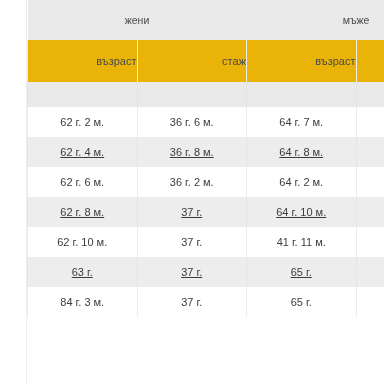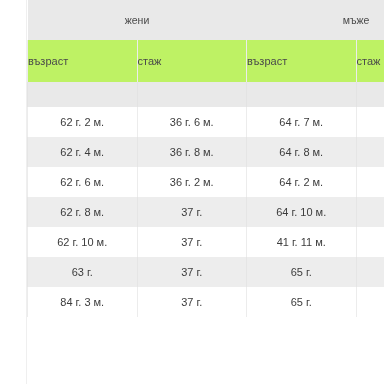--- a/index.html
+++ b/index.html
@@ -51,27 +51,27 @@
     font-weight: normal;
     font-size: 10.5px;
     color: #4a4a4a;
     text-align: center;
     vertical-align: middle;
     border: none;
   }
 
   
   tr.sub-header-row th {
-    background: #bef264;
+    background: #eab308;
     height: 42px;
     padding: 0;
     font-weight: normal;
     font-size: 11px;
     color: #4a4a4a;
-    text-align: left;
+    text-align: right;
     vertical-align: middle;
     border-left: 1px solid #ececec;
     border-right: 1px solid #ececec;
   }
   tr.sub-header-row th.first {
     border-left: 1px solid #ececec;
   }
 
   
   tr.spacer-row td {
@@ -92,20 +92,21 @@
     color: #3c3c3c;
     border-left: 1px solid #ececec;
     border-right: 1px solid #ececec;
     white-space: nowrap;
   }
   tr.data-row.odd td {
     background: #ffffff;
   }
   tr.data-row.even td {
     background: #ededed;
+    text-decoration: underline;
   }
   tr.data-row.even td {
     border-left: 1px solid #e5e5e5;
     border-right: 1px solid #e5e5e5;
   }
 
   
   #left-gutter {
     position: absolute;
     left: 26px;

